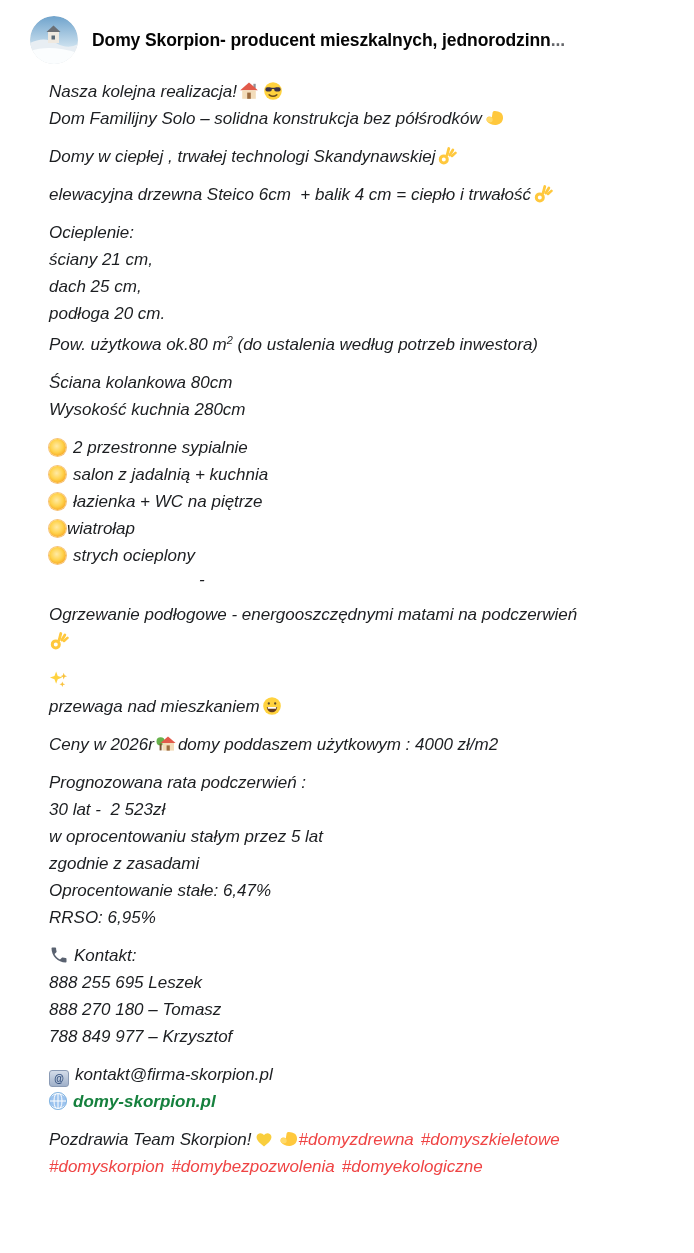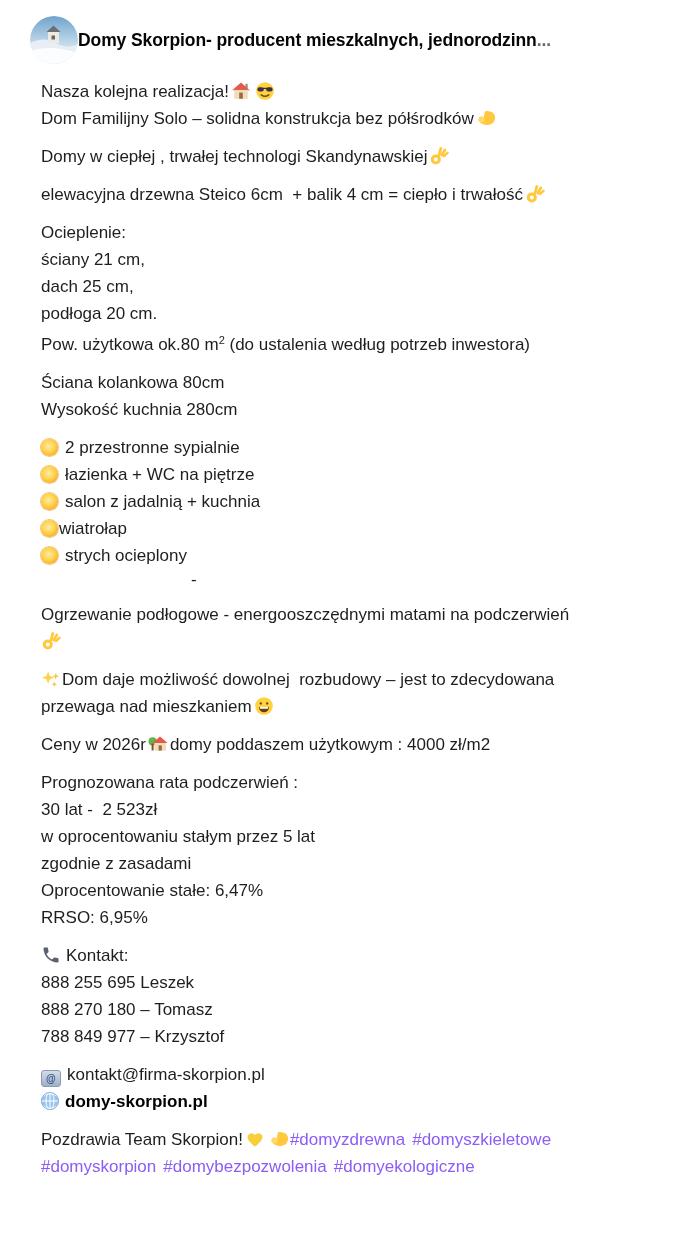--- a/index.html
+++ b/index.html
@@ -2,30 +2,30 @@
 <html><head>
 <meta charset="utf-8">
 <style>
   html,body{margin:0;padding:0;background:#ffffff;}
   body{
     width:694px;min-height:1253px;overflow:hidden;
     font-family:"Liberation Sans","DejaVu Sans",sans-serif;
     color:#1c1e21;font-size:17px;
   }
   [data-bind]{white-space:pre-wrap;}
-  .header{display:flex;align-items:center;gap:0;padding:16px 30px 8px 30px;}
+  .header{display:flex;align-items:center;gap:14px;padding:16px 30px 8px 30px;}
   .avatar{width:48px;height:48px;border-radius:50%;overflow:hidden;flex:0 0 48px;box-shadow:0 0 0 1px rgba(0,0,0,.08) inset;}
   .page-name{font-size:17.5px;font-weight:700;color:#050505;letter-spacing:-.1px;white-space:nowrap;}
   .trunc{color:#65676b;font-weight:700;}
   .post{padding:6px 30px 0 32px;}
-  .para{margin:0 0 11px 9px;}
+  .para{margin:0 0 11px 17px;font-style:italic;}
   .line{line-height:27px;min-height:27px;}
   .sup{font-size:11px;vertical-align:6px;}
-  .tag{color:#8b5cf6;margin-right:7px;cursor:pointer;}
-  .weblink{color:#000000;font-weight:700;cursor:pointer;}
+  .tag{color:#ef4444;margin-right:7px;cursor:pointer;}
+  .weblink{color:#15803d;font-weight:700;cursor:pointer;}
   .dash-line{padding-left:150px;line-height:21px;}
   
   .em{display:inline-block;width:20px;height:20px;vertical-align:-4px;margin:0 2px;}
   .em svg{display:block;width:100%;height:100%;}
   .em-sm{width:19px;height:19px;}
   .sun{display:inline-block;width:17px;height:17px;border-radius:50%;vertical-align:-3px;margin-right:7px;
     background:radial-gradient(circle at 45% 42%,#ffeaa5 0%,#ffd34d 45%,#f7a723 78%,#ee8e06 100%);
     box-shadow:0 0 0 1px rgba(238,142,6,.55);}
   .sun.nogap{margin-right:1px;}
   .email-ic{display:inline-flex;align-items:center;justify-content:center;width:18px;height:15px;border-radius:3px;
@@ -111,22 +111,22 @@
     <div class="line"><span data-bind="post.area_pre">Pow. użytkowa ok.80 m</span><span class="sup" data-bind="post.area_sup">2</span><span data-bind="post.area_post"> (do ustalenia według potrzeb inwestora)</span></div>
   </div>
 
   <div class="para">
     <div class="line"><span data-bind="post.floors2">Ściana kolankowa 80cm</span></div>
     <div class="line"><span data-bind="post.floors3">Wysokość kuchnia 280cm</span></div>
   </div>
 
   <div class="para">
     <div class="line"><span class="sun"></span><span data-bind="post.features.0">2 przestronne sypialnie</span></div>
+    <div class="line"><span class="sun"></span><span data-bind="post.features.2">salon z jadalnią + kuchnia</span></div>
     <div class="line"><span class="sun"></span><span data-bind="post.features.1">łazienka + WC na piętrze</span></div>
-    <div class="line"><span class="sun"></span><span data-bind="post.features.2">salon z jadalnią + kuchnia</span></div>
     <div class="line"><span class="sun nogap"></span><span data-bind="post.features.3">wiatrołap</span></div>
     <div class="line"><span class="sun"></span><span data-bind="post.features.4">strych ocieplony</span></div>
     <div class="dash-line"><span data-bind="post.dash">-</span></div>
   </div>
 
   <div class="para">
     <div class="line"><span data-bind="post.heating">Ogrzewanie podłogowe - energooszczędnymi matami na podczerwień</span></div>
     <div class="line"><span class="em" style="margin-left:0"><svg viewBox="0 0 20 20">
             <g fill="#ffc83d">
               <rect x="9.6" y="1" width="2.8" height="9.4" rx="1.4" transform="rotate(14 11 5.7)"></rect>
@@ -135,21 +135,21 @@
             </g>
             <circle cx="6.8" cy="13.4" r="3.5" fill="none" stroke="#ffc83d" stroke-width="3"></circle>
           </svg></span></div>
   </div>
 
   <div class="para">
     <div class="line"><span class="em em-sm" style="margin-left:0"><svg viewBox="0 0 20 20">
             <path d="M7.5 1.5 L9.2 6.3 L14 8 L9.2 9.7 L7.5 14.5 L5.8 9.7 L1 8 L5.8 6.3 Z" fill="#ffd23e"></path>
             <path d="M15.5 3 L16.4 5.6 L19 6.5 L16.4 7.4 L15.5 10 L14.6 7.4 L12 6.5 L14.6 5.6 Z" fill="#f9c23c"></path>
             <path d="M14 12 L14.8 14.2 L17 15 L14.8 15.8 L14 18 L13.2 15.8 L11 15 L13.2 14.2 Z" fill="#f9c23c"></path>
-          </svg></span><span data-bind="post.expand1">Dom daje możliwość dowolnej  rozbudowy – jest to zdecydowana</span></div>
+          </svg></span></div>
     <div class="line"><span data-bind="post.expand2">przewaga nad mieszkaniem</span><span class="em"><svg viewBox="0 0 20 20">
             <circle cx="10" cy="10" r="8.8" fill="#ffd23e"></circle>
             <circle cx="6.8" cy="7.5" r="1.15" fill="#5c4a2a"></circle>
             <circle cx="13.2" cy="7.5" r="1.15" fill="#5c4a2a"></circle>
             <path d="M4.8 11 H15.2 A5.2 5.2 0 0 1 4.8 11 Z" fill="#663c1e"></path>
             <rect x="5.7" y="11" width="8.6" height="1.7" rx="0.6" fill="#ffffff"></rect>
           </svg></span></div>
   </div>
 
   <div class="para">

